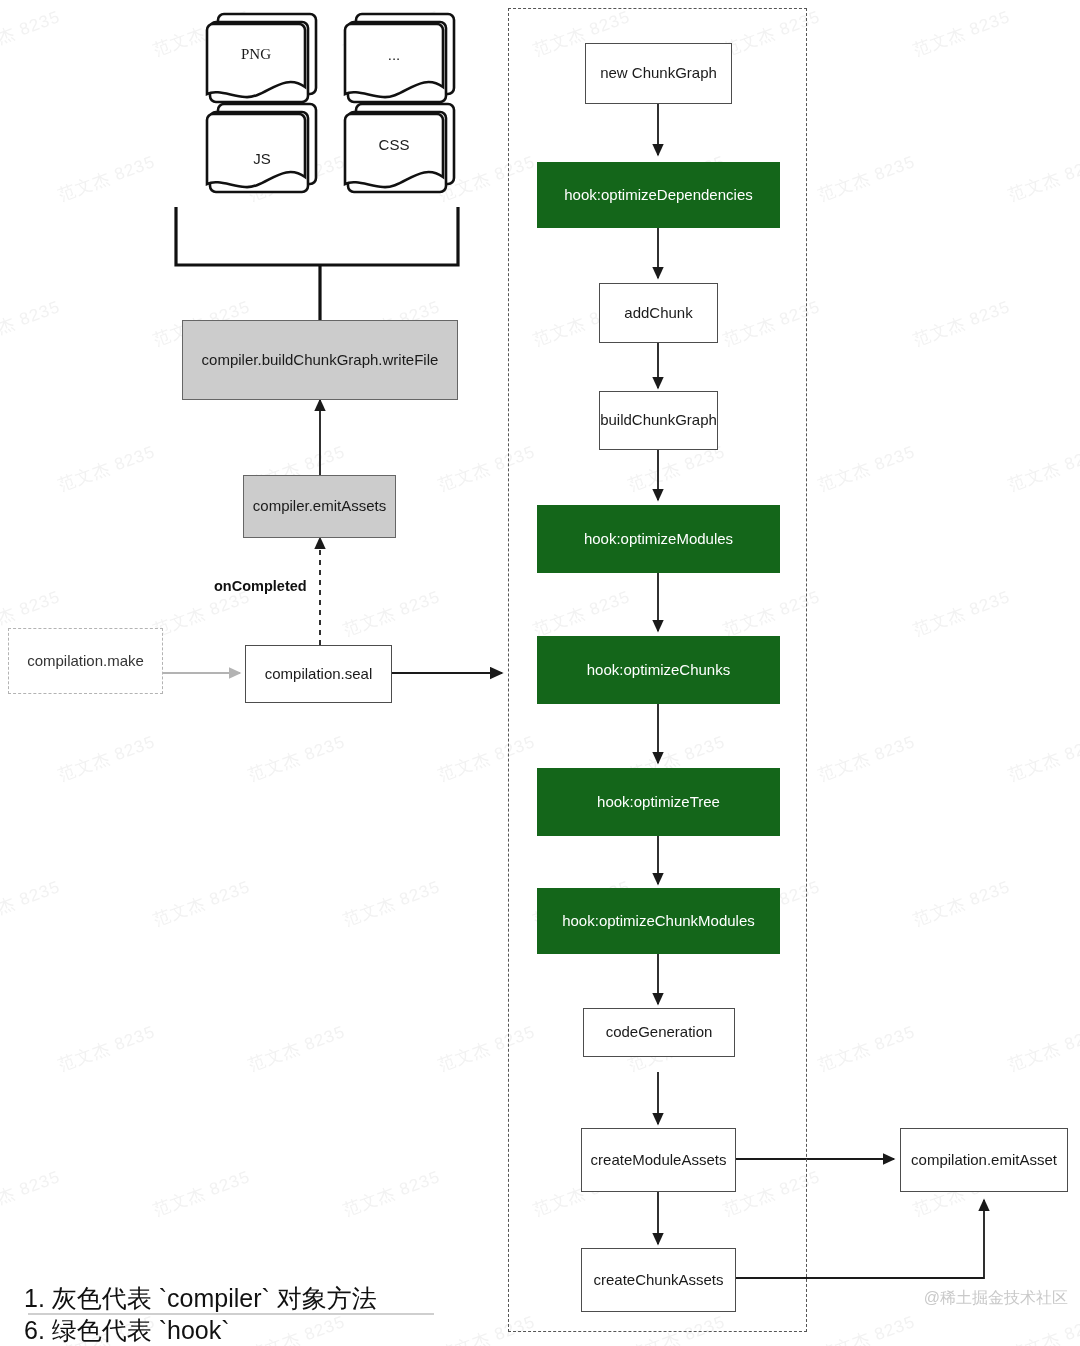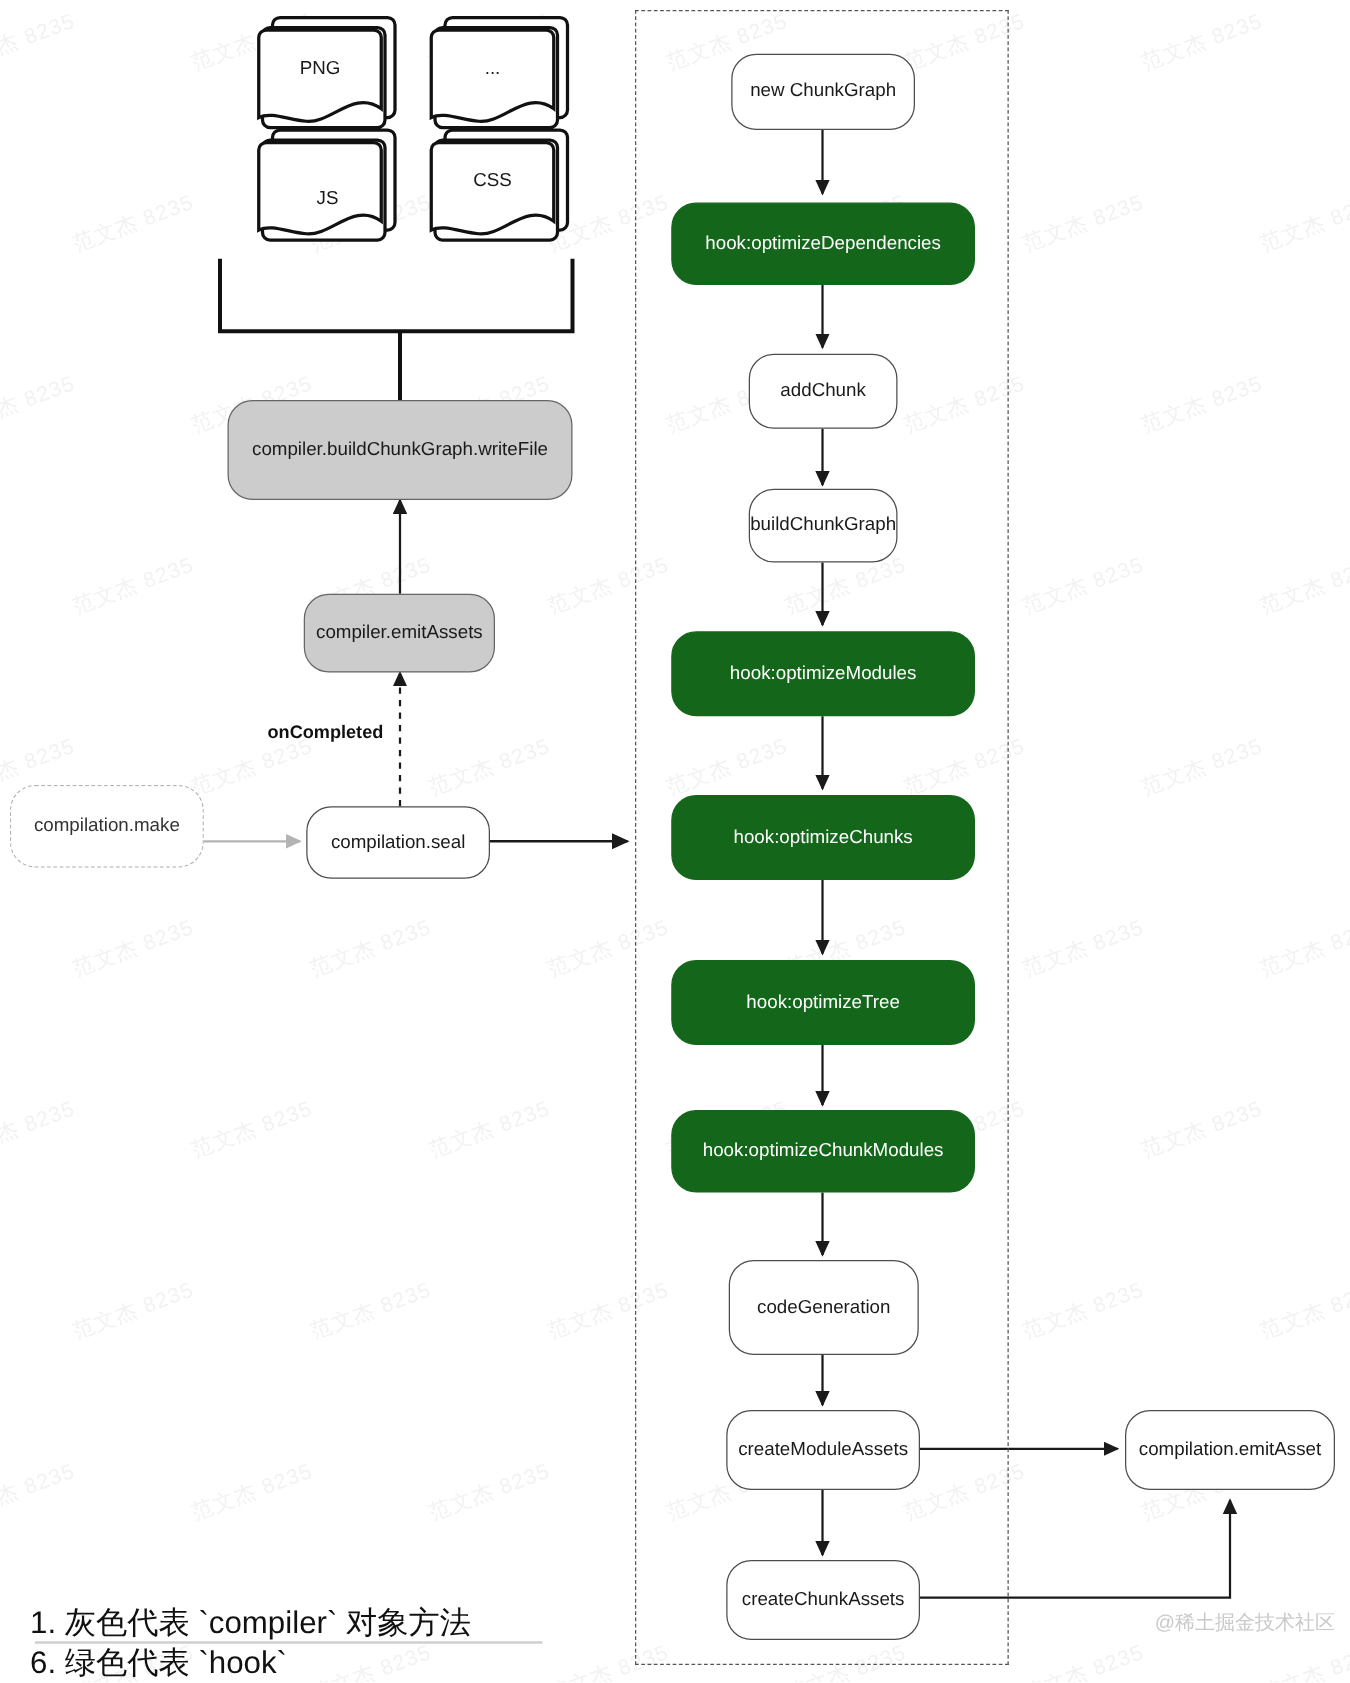--- a/index.html
+++ b/index.html
@@ -42,21 +42,21 @@
     width: 1080px; height: 1346px;
     z-index: 1;
   }
   .node {
     position: absolute;
     box-sizing: border-box;
     display: flex;
     align-items: center;
     justify-content: center;
     text-align: center;
-    border-radius: 20px;
+    border-radius: 0;
     font-size: 15px;
     line-height: 1.25;
     z-index: 3;
   }
   .node.white {
     background: #ffffff;
     border: 1.6px solid #4d4d4d;
     color: #1a1a1a;
   }
   .node.gray {
@@ -267,21 +267,21 @@
       <path d="M207,120 a6,6 0 0 1 6,-6 h86 a6,6 0 0 1 6,6 v57 c-22,-16 -40,12 -60,10 c-14,-1 -28,-8 -38,-3 z"></path>
     </g>
     <g stroke="#111111" stroke-width="2.6" fill="#ffffff">
       <path d="M362,104 h86 a6,6 0 0 1 6,6 v68 a6,6 0 0 1 -6,6 h-86 a6,6 0 0 1 -6,-6 v-68 a6,6 0 0 1 6,-6 z"></path>
       <path d="M354,112 h86 a6,6 0 0 1 6,6 v68 a6,6 0 0 1 -6,6 h-86 a6,6 0 0 1 -6,-6 v-68 a6,6 0 0 1 6,-6 z"></path>
       <path d="M345,120 a6,6 0 0 1 6,-6 h86 a6,6 0 0 1 6,6 v57 c-22,-16 -40,12 -60,10 c-14,-1 -28,-8 -38,-3 z"></path>
     </g>
   </svg>
 
   <div class="file-stack" style="left:207px; top:24px; width:98px; height:70px;">
-    <div class="fs-label" style="top:22px;">PNG</div>
+    <div class="fs-label" style="top:22px;font-family:Liberation Serif, serif;">PNG</div>
   </div>
   <div class="file-stack" style="left:345px; top:24px; width:98px; height:70px;">
     <div class="fs-label" style="top:22px;">...</div>
   </div>
   <div class="file-stack" style="left:207px; top:128px; width:110px; height:70px;">
     <div class="fs-label" style="top:22px;">JS</div>
   </div>
   <div class="file-stack" style="left:345px; top:114px; width:98px; height:70px;">
     <div class="fs-label" style="top:22px;">CSS</div>
   </div>
@@ -307,21 +307,21 @@
   <div class="node white" style="left:599px; top:391px; width:119px; height:59px;">buildChunkGraph</div>
 
   <div class="node green" style="left:537px; top:505px; width:243px; height:68px;">hook:optimizeModules</div>
 
   <div class="node green" style="left:537px; top:636px; width:243px; height:68px;">hook:optimizeChunks</div>
 
   <div class="node green" style="left:537px; top:768px; width:243px; height:68px;">hook:optimizeTree</div>
 
   <div class="node green" style="left:537px; top:888px; width:243px; height:66px;">hook:optimizeChunkModules</div>
 
-  <div class="node white" style="left:583px; top:1008px; width:152px; height:76px;">codeGeneration</div>
+  <div class="node white" style="left:583px; top:1008px; width:152px; height:49px;">codeGeneration</div>
 
   <div class="node white" style="left:581px; top:1128px; width:155px; height:64px;">createModuleAssets</div>
 
   <div class="node white" style="left:581px; top:1248px; width:155px; height:64px;">createChunkAssets</div>
 
   <div class="node white" style="left:900px; top:1128px; width:168px; height:64px;">compilation.emitAsset</div>
 
   <div id="legend">
     <div>1. 灰色代表 `compiler` 对象方法</div>
     <div>6. 绿色代表 `hook`</div>

